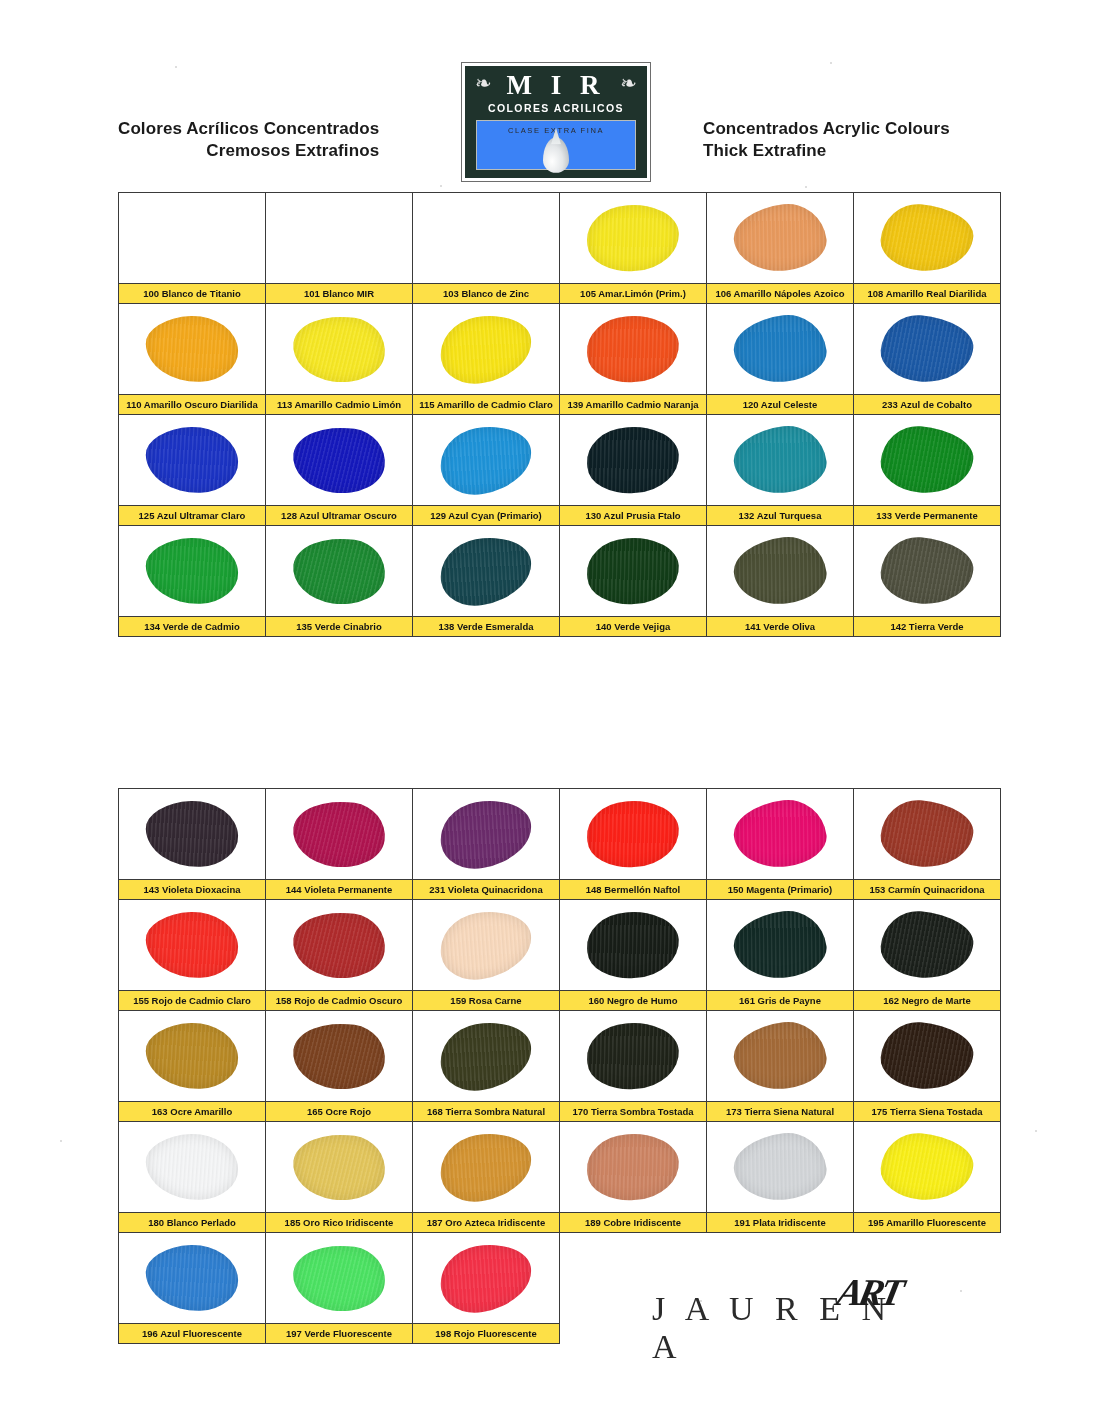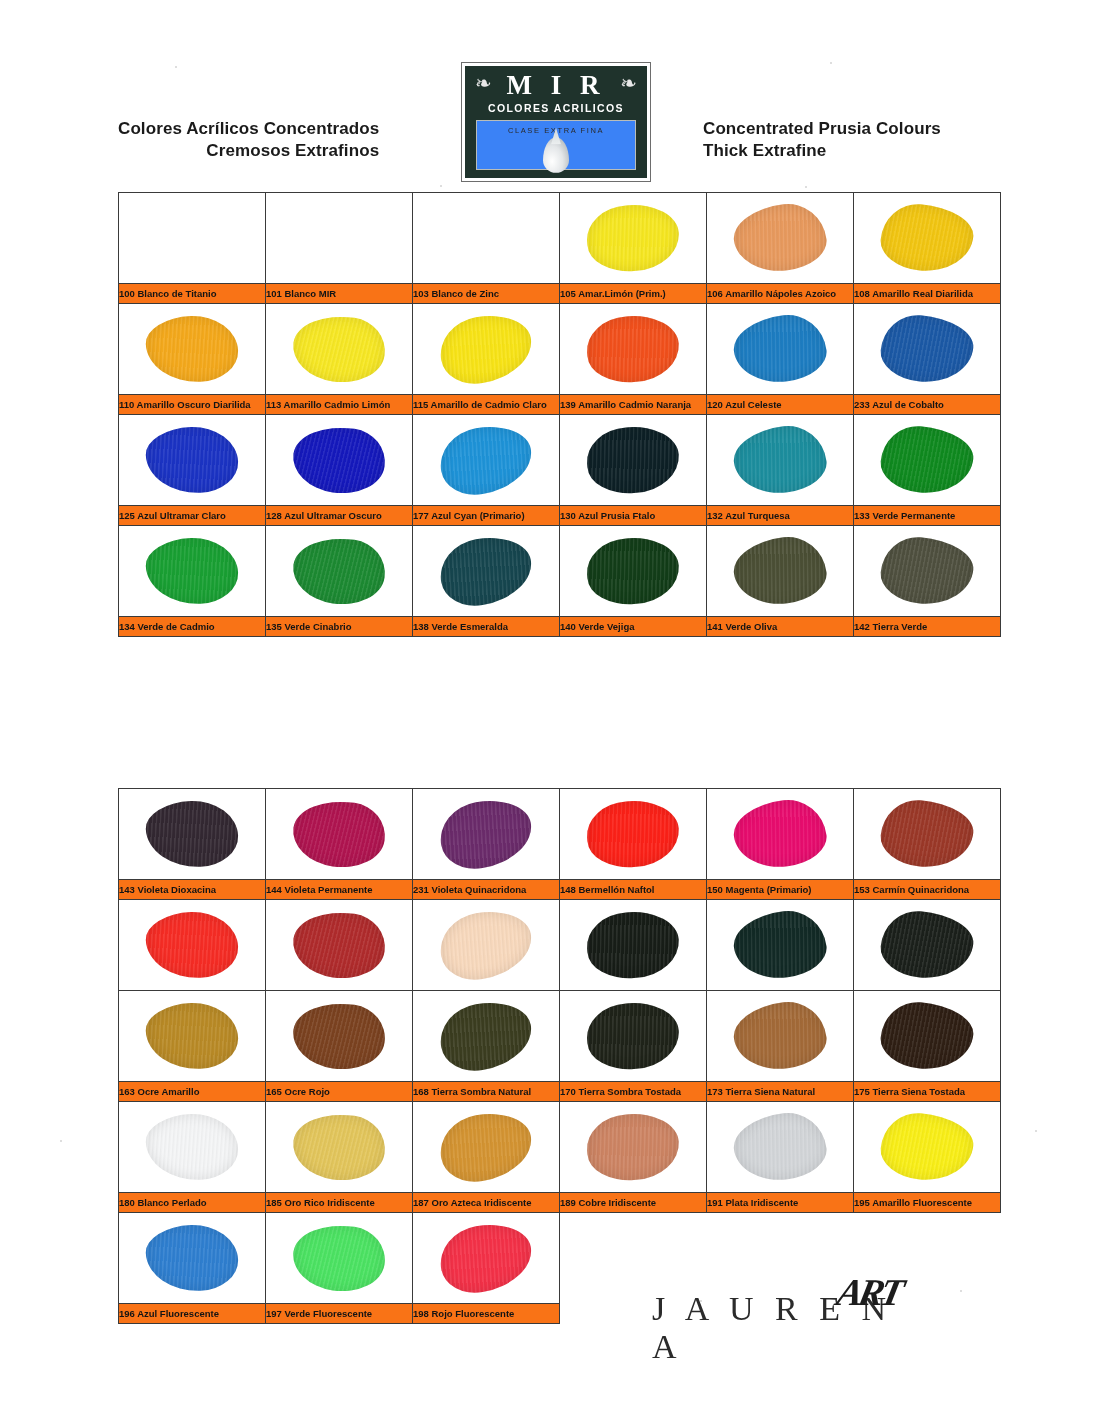--- a/index.html
+++ b/index.html
@@ -130,25 +130,25 @@
     border-bottom: 1px solid #3a3a3a;
     padding: 0;
     width: 146px;
     vertical-align: middle;
   }
   td.no-cell { border: none; border-right: none; border-bottom: none; }
 
   .swatch-cell { height: 90px; position: relative; background: #fff; }
   .label-cell {
     height: 19px;
-    text-align: left;
+    text-align: center;
     font-size: 9.5px;
     font-weight: bold;
     color: #141414;
-    background: #f97316;
+    background: #fde047;
     line-height: 19px;
     white-space: nowrap;
     overflow: hidden;
   }
 
   
   .blob {
     position: absolute;
     left: 50%;
     top: 50%;
@@ -220,21 +220,21 @@
 <body>
 
 <div id="header">
 
   <div class="head-title" id="title-es">
     <div>Colores Acrílicos Concentrados</div>
     <div>Cremosos Extrafinos</div>
   </div>
 
   <div class="head-title" id="title-en">
-    <div>Concentrated Prusia Colours</div>
+    <div>Concentrados Acrylic Colours</div>
     <div>Thick Extrafine</div>
   </div>
 
   <div id="logo">
     <div id="logo-inner">
       <span class="logo-flourish" id="flourish-l">❧</span>
       <span class="logo-flourish" id="flourish-r">❧</span>
       <div id="logo-word">M I R</div>
       <div id="logo-sub">COLORES ACRILICOS</div>
       <div id="logo-band">
@@ -313,21 +313,21 @@
         <td class="swatch-cell">
           <div class="blob v1" style="background: rgb(28, 142, 158);"></div>
         </td>
         <td class="swatch-cell">
           <div class="blob v2" style="background: rgb(15, 138, 31);"></div>
         </td>
       </tr>
       <tr>
         <td class="label-cell">125 Azul Ultramar Claro</td>
         <td class="label-cell">128 Azul Ultramar Oscuro</td>
-        <td class="label-cell">177 Azul Cyan (Primario)</td>
+        <td class="label-cell">129 Azul Cyan (Primario)</td>
         <td class="label-cell">130 Azul Prusia Ftalo</td>
         <td class="label-cell">132 Azul Turquesa</td>
         <td class="label-cell">133 Verde Permanente</td>
       </tr>
       <tr>
         <td class="swatch-cell">
           <div class="blob v3" style="background: rgb(25, 160, 51);"></div>
         </td>
         <td class="swatch-cell">
           <div class="blob v4" style="background: rgb(28, 138, 50);"></div>
@@ -398,20 +398,28 @@
         </td>
         <td class="swatch-cell">
           <div class="blob " style="background: rgb(23, 29, 23);"></div>
         </td>
         <td class="swatch-cell">
           <div class="blob v1" style="background: rgb(18, 42, 38);"></div>
         </td>
         <td class="swatch-cell">
           <div class="blob v2" style="background: rgb(27, 32, 27);"></div>
         </td>
+      </tr>
+      <tr>
+        <td class="label-cell">155 Rojo de Cadmio Claro</td>
+        <td class="label-cell">158 Rojo de Cadmio Oscuro</td>
+        <td class="label-cell">159 Rosa Carne</td>
+        <td class="label-cell">160 Negro de Humo</td>
+        <td class="label-cell">161 Gris de Payne</td>
+        <td class="label-cell">162 Negro de Marte</td>
       </tr>
       <tr>
         <td class="swatch-cell">
           <div class="blob v3" style="background: rgb(185, 138, 38);"></div>
         </td>
         <td class="swatch-cell">
           <div class="blob v4" style="background: rgb(123, 66, 32);"></div>
         </td>
         <td class="swatch-cell">
           <div class="blob v5" style="background: rgb(59, 61, 32);"></div>

